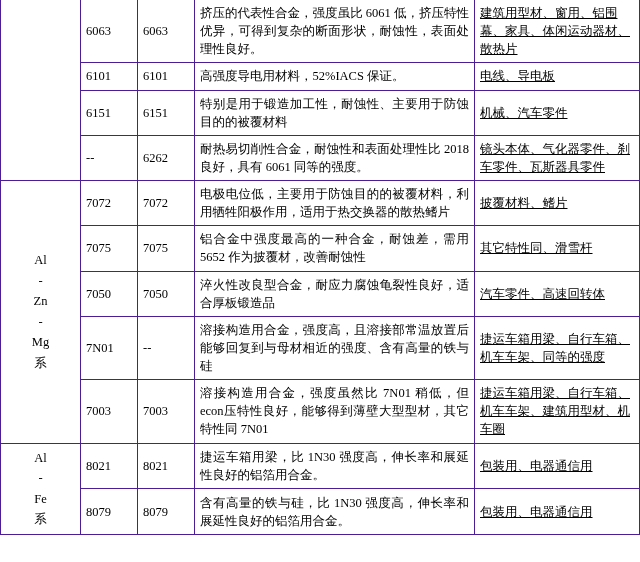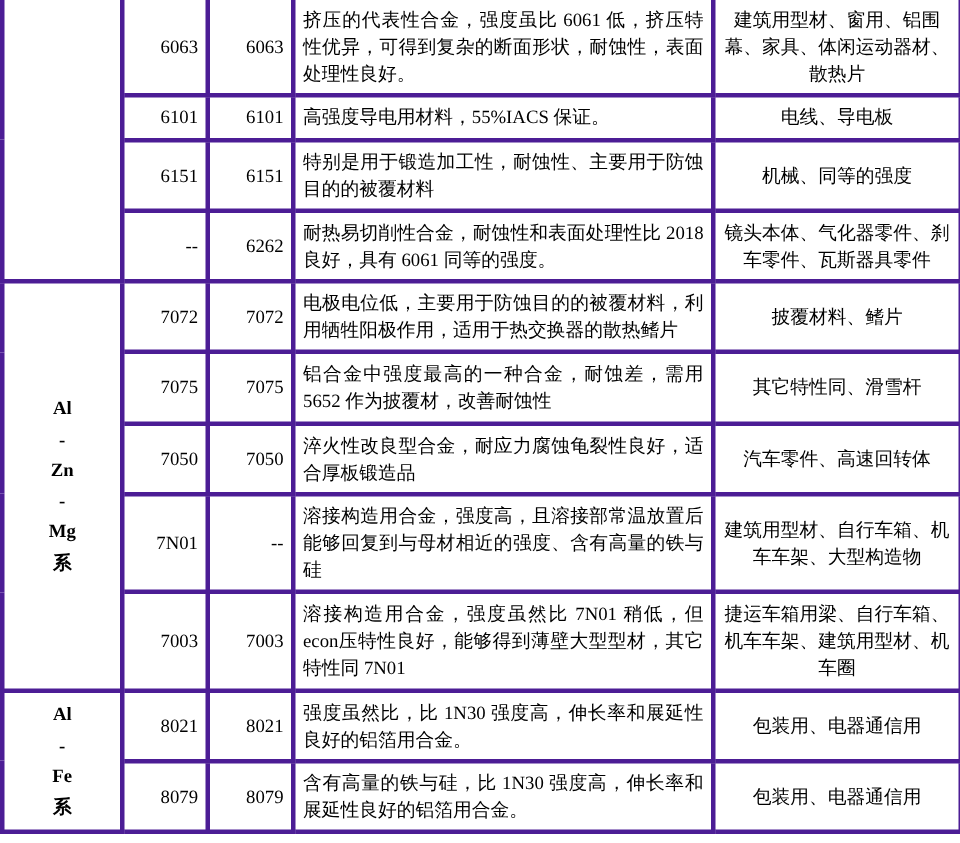--- a/index.html
+++ b/index.html
@@ -21,57 +21,57 @@
     background: #ffffff;
     box-sizing: border-box;
   }
   table.alloy-table {
     border-collapse: collapse;
     width: 639px;
     margin: 0;
     table-layout: fixed;
   }
   table.alloy-table td {
-    border: 3px solid #4c1d95;
+    border: 1px solid #4c1d95;
     vertical-align: middle;
     font-size: 12.5px;
     line-height: 1.45;
     padding: 4px 5px;
     box-sizing: border-box;
   }
   
   col.c-series { width: 80px; }
   col.c-code1  { width: 57px; }
   col.c-code2  { width: 57px; }
   col.c-desc   { width: 280px; }
   col.c-use    { width: 165px; }
 
   td.series-cell {
     text-align: center;
     font-size: 13px;
     line-height: 1.7;
     padding: 2px;
   }
   td.code-cell {
-    text-align: right;
+    text-align: left;
     font-size: 13px;
   }
   td.desc-cell {
     text-align: justify;
     text-justify: inter-ideograph;
     padding: 4px 6px 4px 6px;
   }
   td.use-cell {
-    text-align: center;
+    text-align: left;
     padding: 4px 5px;
+    text-decoration: underline;
   }
   .series-stack {
     display: block;
     text-align: center;
-    font-weight: bold;
   }
   .series-stack span {
     display: block;
     line-height: 1.65;
   }
   .top-cut {
     border-top: none !important;
     margin-top: 10px;
   }
 </style>
@@ -92,28 +92,28 @@
       <tr>
         <td class="series-cell top-cut" rowspan="4"></td>
         <td class="code-cell top-cut">6063</td>
         <td class="code-cell top-cut">6063</td>
         <td class="desc-cell top-cut">挤压的代表性合金，强度虽比 6061 低，挤压特性优异，可得到复杂的断面形状，耐蚀性，表面处理性良好。</td>
         <td class="use-cell top-cut">建筑用型材、窗用、铝围幕、家具、体闲运动器材、散热片</td>
       </tr>
       <tr>
         <td class="code-cell">6101</td>
         <td class="code-cell">6101</td>
-        <td class="desc-cell">高强度导电用材料，55%IACS 保证。</td>
+        <td class="desc-cell">高强度导电用材料，52%IACS 保证。</td>
         <td class="use-cell">电线、导电板</td>
       </tr>
       <tr>
         <td class="code-cell">6151</td>
         <td class="code-cell">6151</td>
         <td class="desc-cell">特别是用于锻造加工性，耐蚀性、主要用于防蚀目的的被覆材料</td>
-        <td class="use-cell">机械、同等的强度</td>
+        <td class="use-cell">机械、汽车零件</td>
       </tr>
       <tr>
         <td class="code-cell">--</td>
         <td class="code-cell">6262</td>
         <td class="desc-cell">耐热易切削性合金，耐蚀性和表面处理性比 2018 良好，具有 6061 同等的强度。</td>
         <td class="use-cell">镜头本体、气化器零件、刹车零件、瓦斯器具零件</td>
       </tr>
 
       <tr>
         <td class="series-cell" rowspan="5">
@@ -140,41 +140,41 @@
       <tr>
         <td class="code-cell">7050</td>
         <td class="code-cell">7050</td>
         <td class="desc-cell">淬火性改良型合金，耐应力腐蚀龟裂性良好，适合厚板锻造品</td>
         <td class="use-cell">汽车零件、高速回转体</td>
       </tr>
       <tr>
         <td class="code-cell">7N01</td>
         <td class="code-cell">--</td>
         <td class="desc-cell">溶接构造用合金，强度高，且溶接部常温放置后能够回复到与母材相近的强度、含有高量的铁与硅</td>
-        <td class="use-cell">建筑用型材、自行车箱、机车车架、大型构造物</td>
+        <td class="use-cell">捷运车箱用梁、自行车箱、机车车架、同等的强度</td>
       </tr>
       <tr>
         <td class="code-cell">7003</td>
         <td class="code-cell">7003</td>
         <td class="desc-cell">溶接构造用合金，强度虽然比 7N01 稍低，但econ压特性良好，能够得到薄壁大型型材，其它特性同 7N01</td>
         <td class="use-cell">捷运车箱用梁、自行车箱、机车车架、建筑用型材、机车圈</td>
       </tr>
 
       <tr>
         <td class="series-cell" rowspan="2">
           <span class="series-stack">
             <span>Al</span>
             <span>-</span>
             <span>Fe</span>
             <span>系</span>
           </span>
         </td>
         <td class="code-cell">8021</td>
         <td class="code-cell">8021</td>
-        <td class="desc-cell">强度虽然比，比 1N30 强度高，伸长率和展延性良好的铝箔用合金。</td>
+        <td class="desc-cell">捷运车箱用梁，比 1N30 强度高，伸长率和展延性良好的铝箔用合金。</td>
         <td class="use-cell">包装用、电器通信用</td>
       </tr>
       <tr>
         <td class="code-cell">8079</td>
         <td class="code-cell">8079</td>
         <td class="desc-cell">含有高量的铁与硅，比 1N30 强度高，伸长率和展延性良好的铝箔用合金。</td>
         <td class="use-cell">包装用、电器通信用</td>
       </tr>
     </tbody>
   </table>

